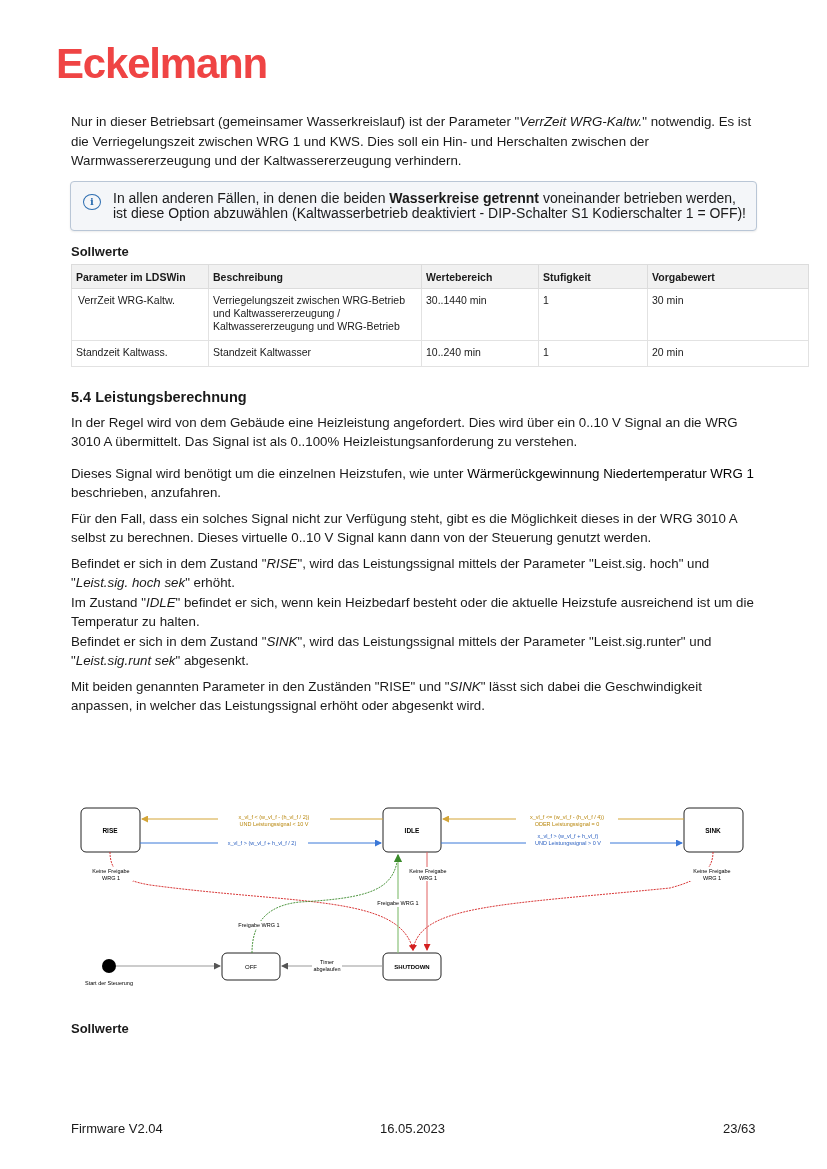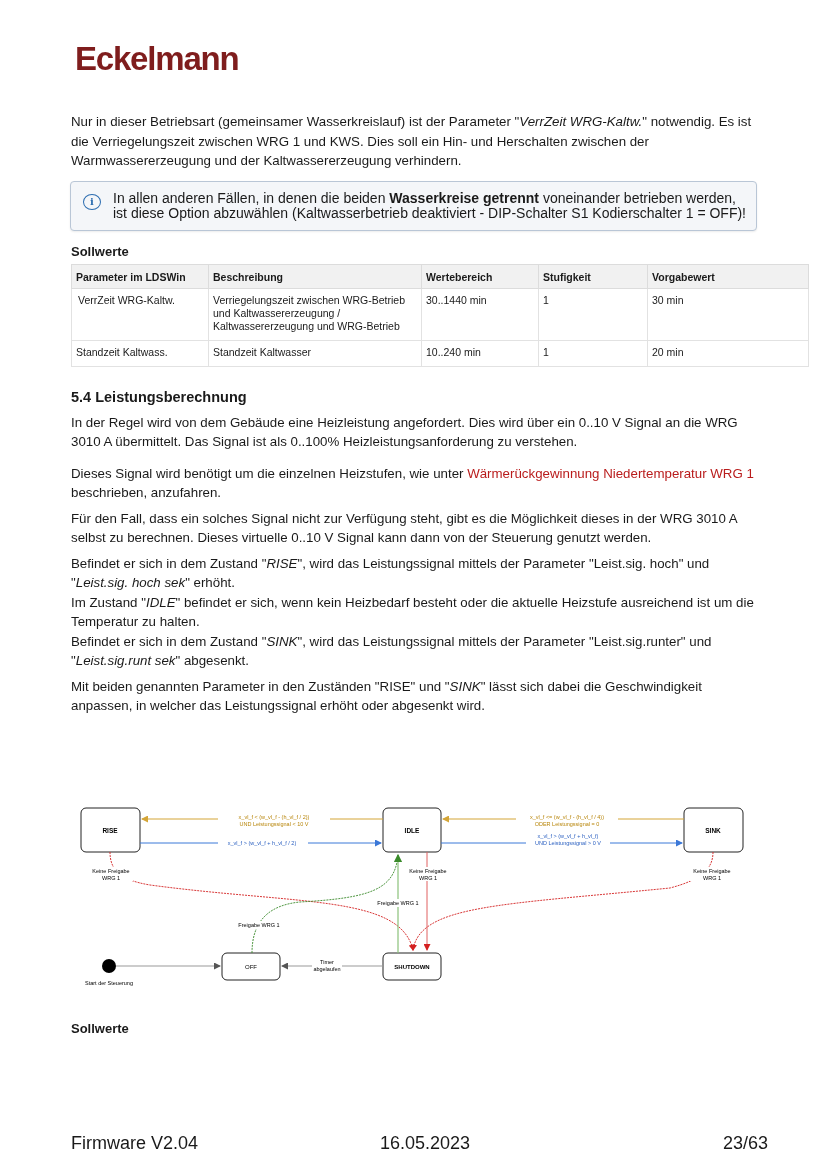--- a/index.html
+++ b/index.html
@@ -1,23 +1,23 @@
 <!DOCTYPE html>
 <html><head>
 <meta charset="utf-8">
 <style>
   html, body { margin: 0; padding: 0; background: #ffffff; }
   body {
     width: 827px; height: 1169px; position: relative; overflow: hidden;
     font-family: "Liberation Sans", sans-serif; color: #1a1a1a;
   }
   .logo {
-    position: absolute; left: 75px; top: 40px;
+    position: absolute; left: 56px; top: 40px;
     font-family: "Liberation Sans", sans-serif; font-weight: 700;
-    font-size: 33px; color: #7f1d1d; letter-spacing: -1.2px;
+    font-size: 42px; color: #ef4444; letter-spacing: -1.2px;
   }
   .content { position: absolute; left: 71px; top: 112px; width: 686px; }
   p { margin: 0 0 6px 0; font-size: 13.3px; line-height: 19.5px; }
   .note {
     margin: 10px 0 13px -1px; border: 1px solid #b9c6d6; border-radius: 4px;
     background: #f4f6f9; padding: 9px 10px 9px 12px; display: flex;
     box-shadow: 0 1px 2px rgba(0,0,0,0.08);
   }
   .note .info-icon {
     flex: 0 0 16px; width: 14px; height: 14px; border: 1.4px solid #2b6cb0; border-radius: 50%;
@@ -25,22 +25,22 @@
     margin: 3px 12px 0 0; font-family: "DejaVu Serif", serif;
   }
   .note .txt { font-size: 14px; line-height: 15px; }
   h4 { margin: 0 0 5px 0; font-size: 13px; font-weight: 700; }
   table { width: 738px; border-collapse: collapse; font-size: 10.5px; margin-bottom: 22px; }
   th { background: #f1f1f1; text-align: left; font-weight: 700; padding: 6px 4px 5px 4px; border: 1px solid #dcdcdc; }
   td { vertical-align: top; padding: 5px 4px 7px 4px; border: 1px solid #e2e2e2; line-height: 13px; }
   td ul { margin: 3px 0 0 0; padding-left: 28px; }
   td ul li { list-style: disc; }
   h2 { margin: 0 0 8px 0; font-size: 14.5px; font-weight: 700; }
-  .link { color: #b91c1c; text-align: right; }
-  .footer { position: absolute; top: 1121px; font-size: 18px; margin-top: 12px; }
+  .link { color: #000000; text-align: right; }
+  .footer { position: absolute; top: 1121px; font-size: 13px; }
   .f-left { left: 71px; } .f-mid { left: 380px; } .f-right { left: 723px; }
   .sollwerte2 { position: absolute; left: 71px; top: 1021px; font-size: 13px; font-weight: 700; }
 </style>
 </head>
 <body>
 
 <div class="logo">Eckelmann</div>
 
 <div class="content">
   <p><span>Nur in dieser Betriebsart (gemeinsamer Wasserkreislauf) ist der Parameter "</span><i>VerrZeit WRG-Kaltw.</i><span>" notwendig. Es ist die Verriegelungszeit zwischen WRG 1 und KWS. Dies soll ein Hin- und Herschalten zwischen der Warmwassererzeugung und der Kaltwassererzeugung verhindern.</span></p>

